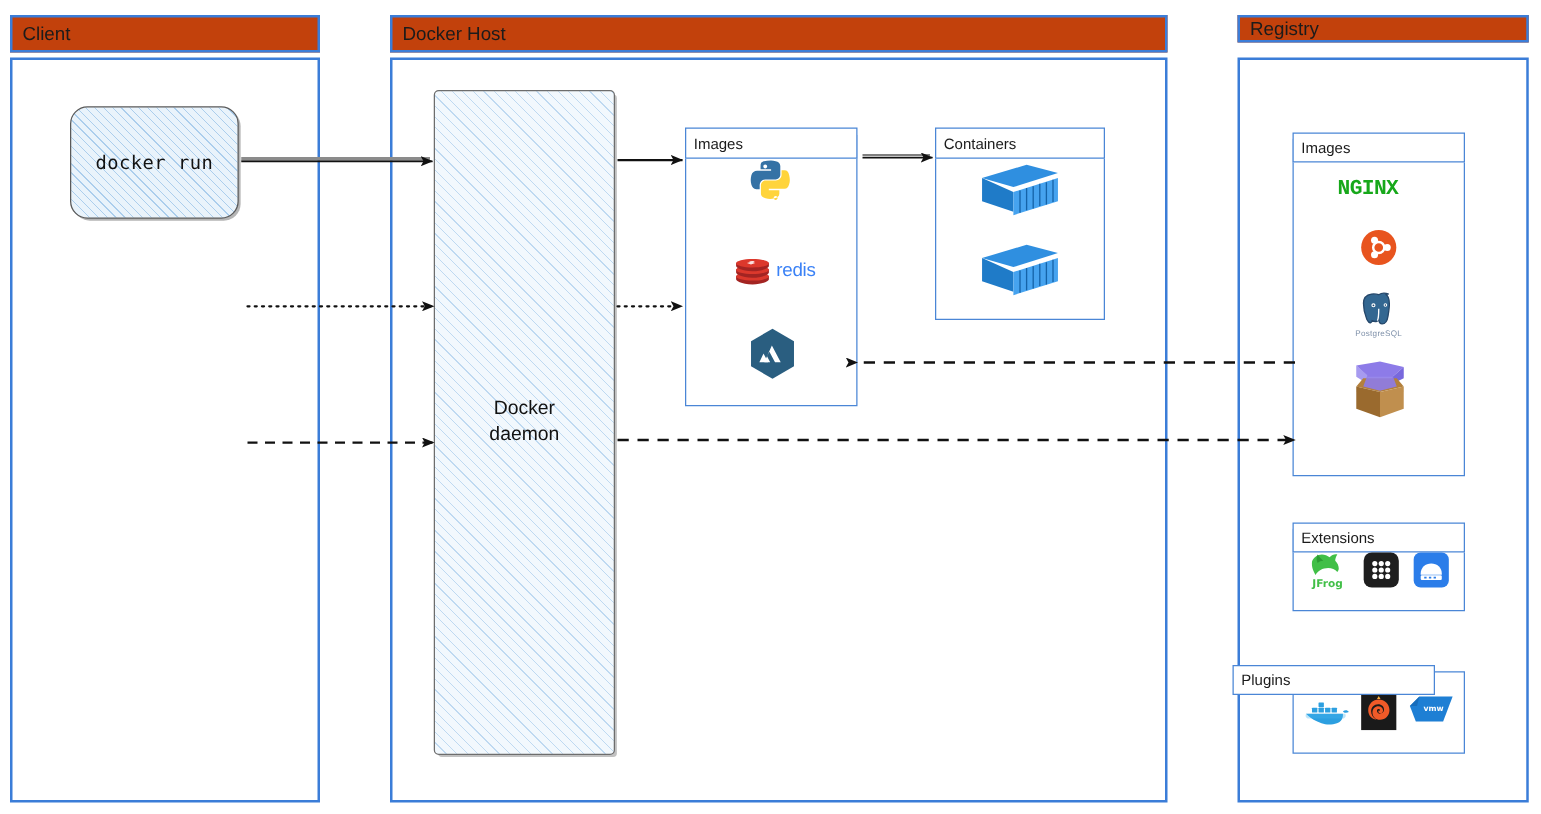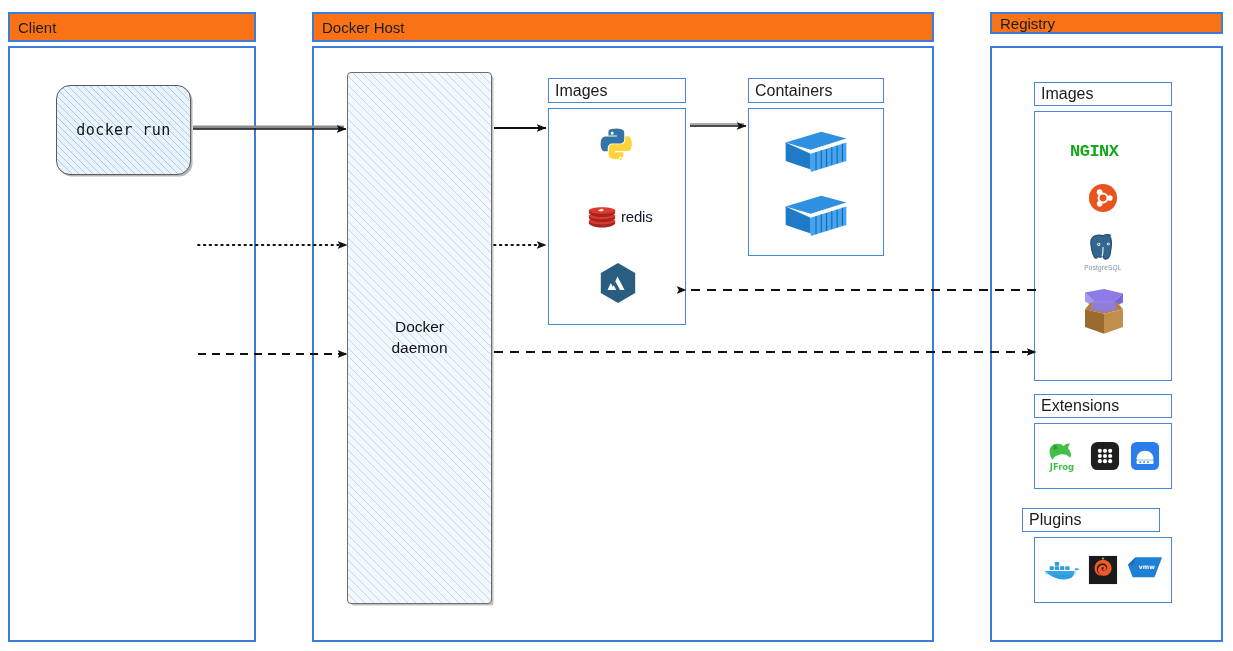--- a/index.html
+++ b/index.html
@@ -7,47 +7,48 @@
     width:1233px;height:651px;position:relative;overflow:hidden;
     font-family:"Liberation Sans","DejaVu Sans",sans-serif;
     color:#000000;
   }
   #stage{position:absolute;left:0;top:0;width:1233px;height:651px;}
 
   
   .zone-title{
     position:absolute;
     border:2px solid #3b7dd8;
-    background:#f97316;
+    background:#c2410c;
     box-sizing:border-box;
     font-size:15px;
     line-height:1;
     display:flex;align-items:center;
     padding-left:8px;
     color:#1b1b1b;
     z-index:6;
   }
   .zone-body{
     position:absolute;
     border:2px solid #3b7dd8;
     background:#ffffff;
     box-sizing:border-box;
     z-index:1;
   }
   .sub-title{
     position:absolute;
     border:1.5px solid #4a86d6;
     background:#ffffff;
     box-sizing:border-box;
-    font-size:16px;
+    font-size:12px;
     line-height:1;
     display:flex;align-items:center;
     padding-left:6px;
     color:#1b1b1b;
     z-index:5;
+    margin-top:24px;
   }
   .sub-body{
     position:absolute;
     border:1.5px solid #4a86d6;
     background:#ffffff;
     box-sizing:border-box;
     z-index:4;
   }
 
   
@@ -107,21 +108,21 @@
   }
   .nginx-word{
     position:absolute;z-index:5;
     font-family:Liberation Mono, monospace;
     font-weight:bold;font-size:17px;color:#17a81a;
     letter-spacing:-.5px;
   }
   .redis-word{
     position:absolute;z-index:5;
     font-family:"Liberation Sans",sans-serif;
-    font-size:15px;color:#0f172a;letter-spacing:-.2px;
+    font-size:15px;color:#3b82f6;letter-spacing:-.2px;
   }
 </style>
 </head>
 <body>
 
 <div id="stage">
 
   <div class="zone-title" style="left:8px;top:12px;width:248px;height:30px;">
     <span>Client</span>
   </div>
@@ -291,21 +292,21 @@
       <path fill="#ffffff" d="M14 38c0-10 8-17 18-17s18 7 18 17v2H14z"></path>
       <rect x="14" y="41" width="36" height="8" rx="2" fill="#ffffff"></rect>
       <g fill="#2B7DE9">
           <rect x="20" y="43.5" width="4" height="3"></rect>
           <rect x="28" y="43.5" width="4" height="3"></rect>
           <rect x="36" y="43.5" width="4" height="3"></rect>
         </g>
     </svg>
   </div>
 
-  <div class="sub-title" style="left:1022px;top:508px;width:138px;height:24px;">
+  <div class="sub-title" style="left:986px;top:508px;width:162px;height:24px;">
     <span>Plugins</span>
   </div>
   <div class="sub-body" style="left:1034px;top:537px;width:138px;height:66px;"></div>
 
   <div class="icon" style="left:1042px;top:556px;width:38px;height:28px;">
     <svg viewBox="0 0 80 56">
       <path fill="#2C9FE0" d="M6 30h62c0 0 2 12-10 16-8 2.8-18 3-26 0C22 43 14 38 10 34z"></path>
       <path fill="#45B4ED" d="M6 30c-2 4 0 8 4 8h58c4 0 6-4 4-8z" opacity=".35"></path>
       <g fill="#2C9FE0">
         <rect x="16" y="20" width="9" height="8" rx="1"></rect>

